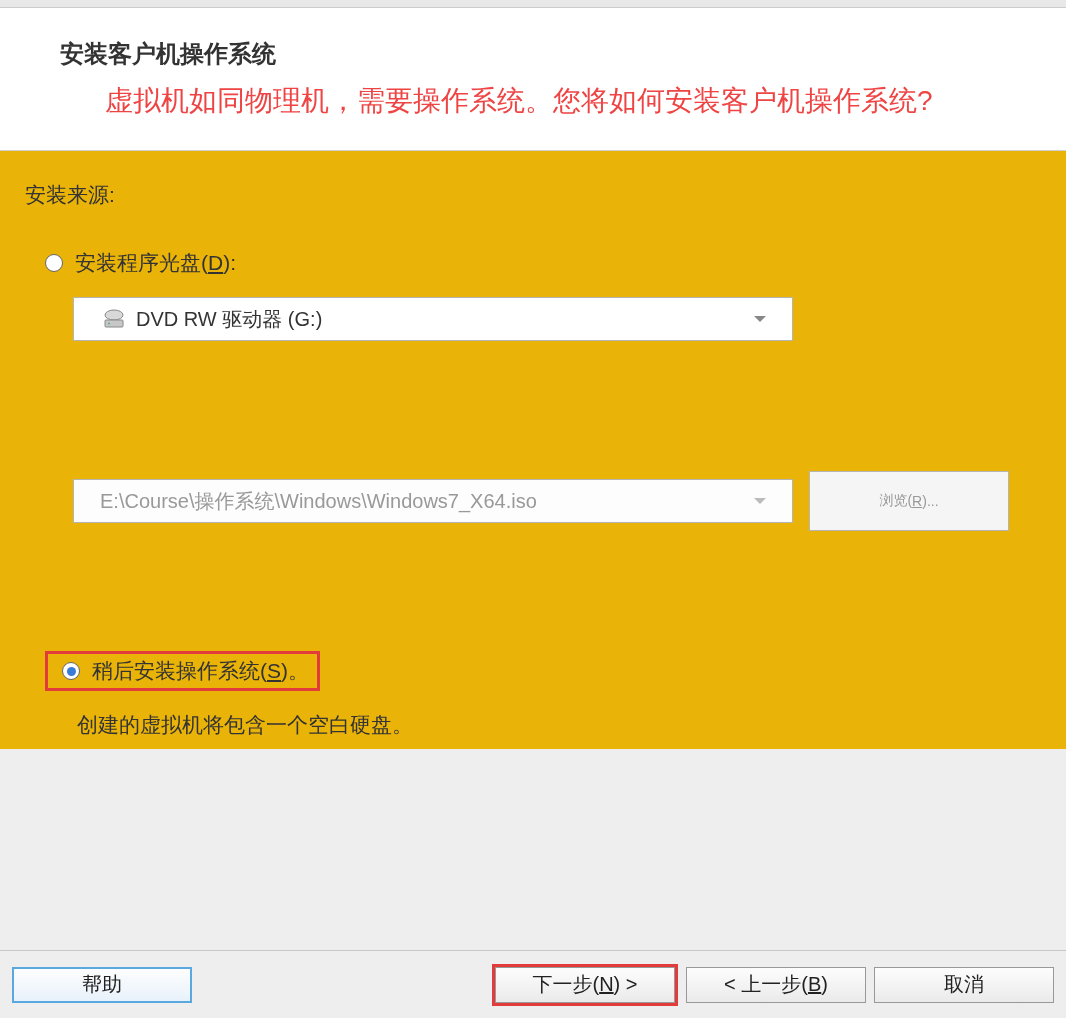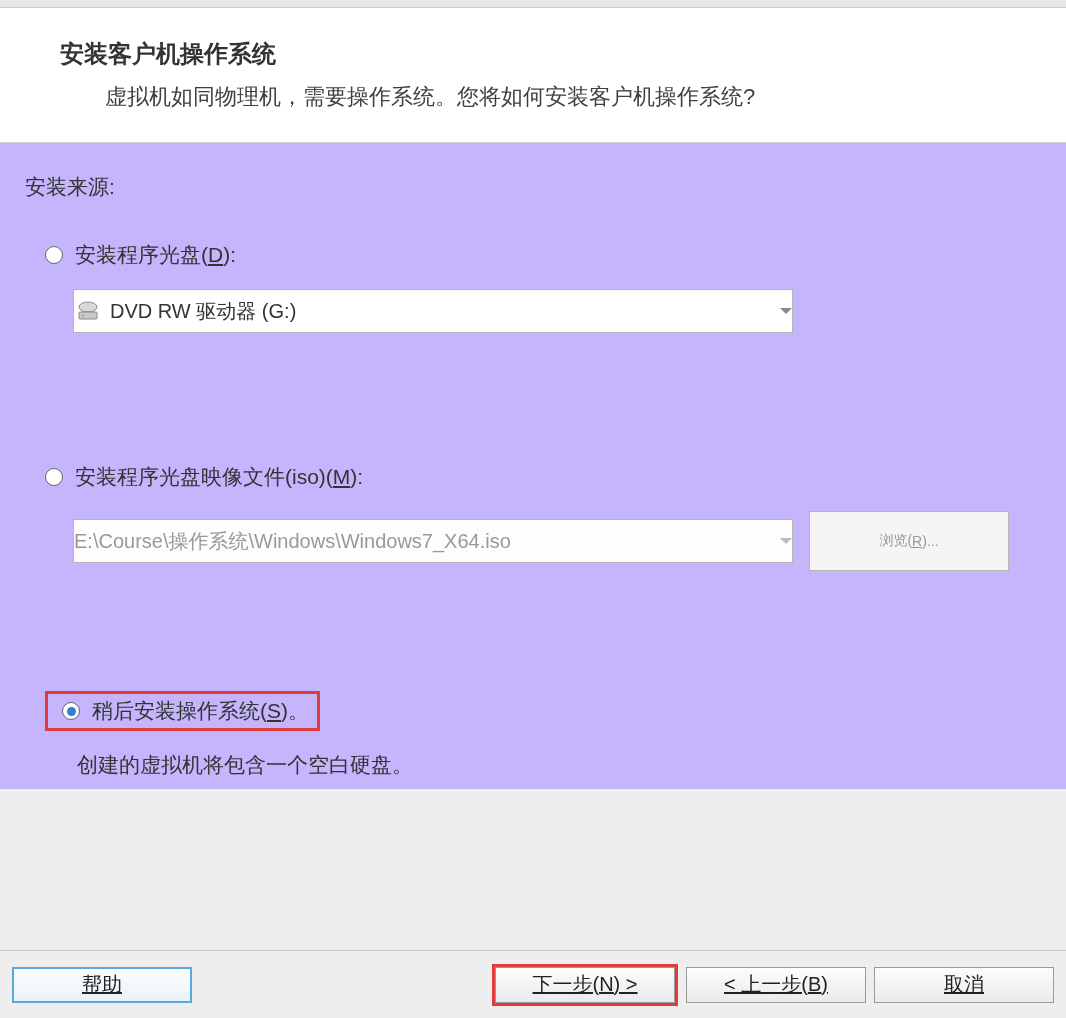--- a/index.html
+++ b/index.html
@@ -27,26 +27,26 @@
       padding: 30px 16px 30px 60px;
       border-bottom: 1px solid #d0d0d0;
     }
     .header-title {
       font-weight: bold;
       font-size: 24px;
       color: #333;
       margin-bottom: 12px;
     }
     .header-subtitle {
-      font-size: 22px;
-      color: #404040;
+      font-size: 28px;
+      color: #ef4444;
       margin-left: 45px;
     }
     .body-section {
-      background: #c4b5fd;
+      background: #eab308;
       padding: 30px 25px 10px 25px;
     }
     .section-label {
       font-size: 21px;
       color: #333;
       margin-bottom: 40px;
     }
     .radio-group {
       margin-left: 20px;
       margin-bottom: 60px;
@@ -81,21 +81,21 @@
       color: #333;
     }
     .dropdown {
       display: flex;
       align-items: center;
       background: #fff;
       border: 1px solid #b5b5b5;
       height: 44px;
       margin-left: 28px;
       width: 720px;
-      padding: 0 0;
+      padding: 0 26px;
       position: relative;
     }
     .dropdown.disabled {
       color: #999;
       background: #fdfdfd;
     }
     .dropdown-icon {
       width: 28px;
       height: 24px;
       margin-right: 8px;
@@ -174,21 +174,20 @@
       min-width: 180px;
       background: linear-gradient(to bottom, #fdfdfd, #eaeaea);
       border: 1px solid #999;
       font-size: 20px;
       color: #222;
       display: flex;
       align-items: center;
       justify-content: center;
       cursor: pointer;
       padding: 0 4px;
-      text-decoration: underline;
     }
     .footer-btn.help {
       border: 2px solid #5aa8e0;
       background: linear-gradient(to bottom, #fdfdfd, #e8f2fb);
     }
     .footer-spacer {
       flex: 1;
     }
     .footer-btn-wrapper {
       display: inline-flex;
@@ -234,26 +233,20 @@
         </svg>
       </div>
       <div class="dropdown-text">DVD RW 驱动器 (G:)</div>
       <div class="dropdown-arrow"></div>
     </div>
   </div>
 
   <div style="height:70px"></div>
 
   <div class="radio-group">
-    <div class="radio-row">
-      <div class="radio-circle"></div>
-      <div class="radio-label">
-        <span class="u-wrap">安装程序光盘映像文件(iso)(</span><span class="underline">M</span><span class="u-wrap">):</span>
-      </div>
-    </div>
     <div class="iso-row">
       <div class="dropdown disabled">
         <div class="dropdown-text">E:\Course\操作系统\Windows\Windows7_X64.iso</div>
         <div class="dropdown-arrow"></div>
       </div>
       <div class="browse-btn">
         <span class="u-wrap">浏览(</span>
           <span class="underline">R</span>
           <span class="u-wrap">)...</span>
       </div>

